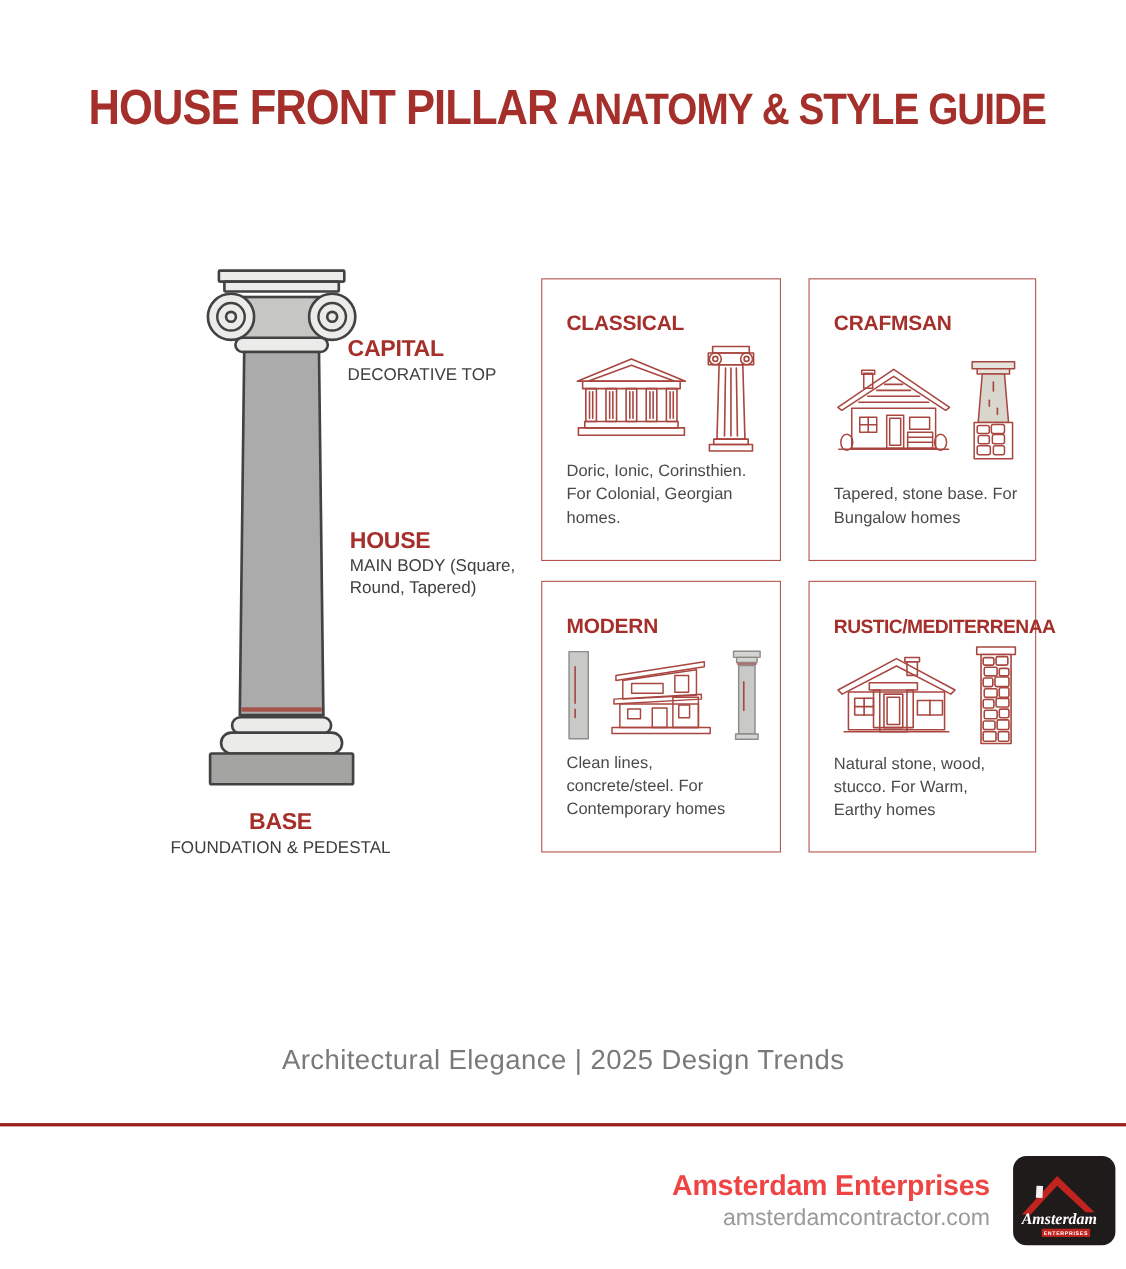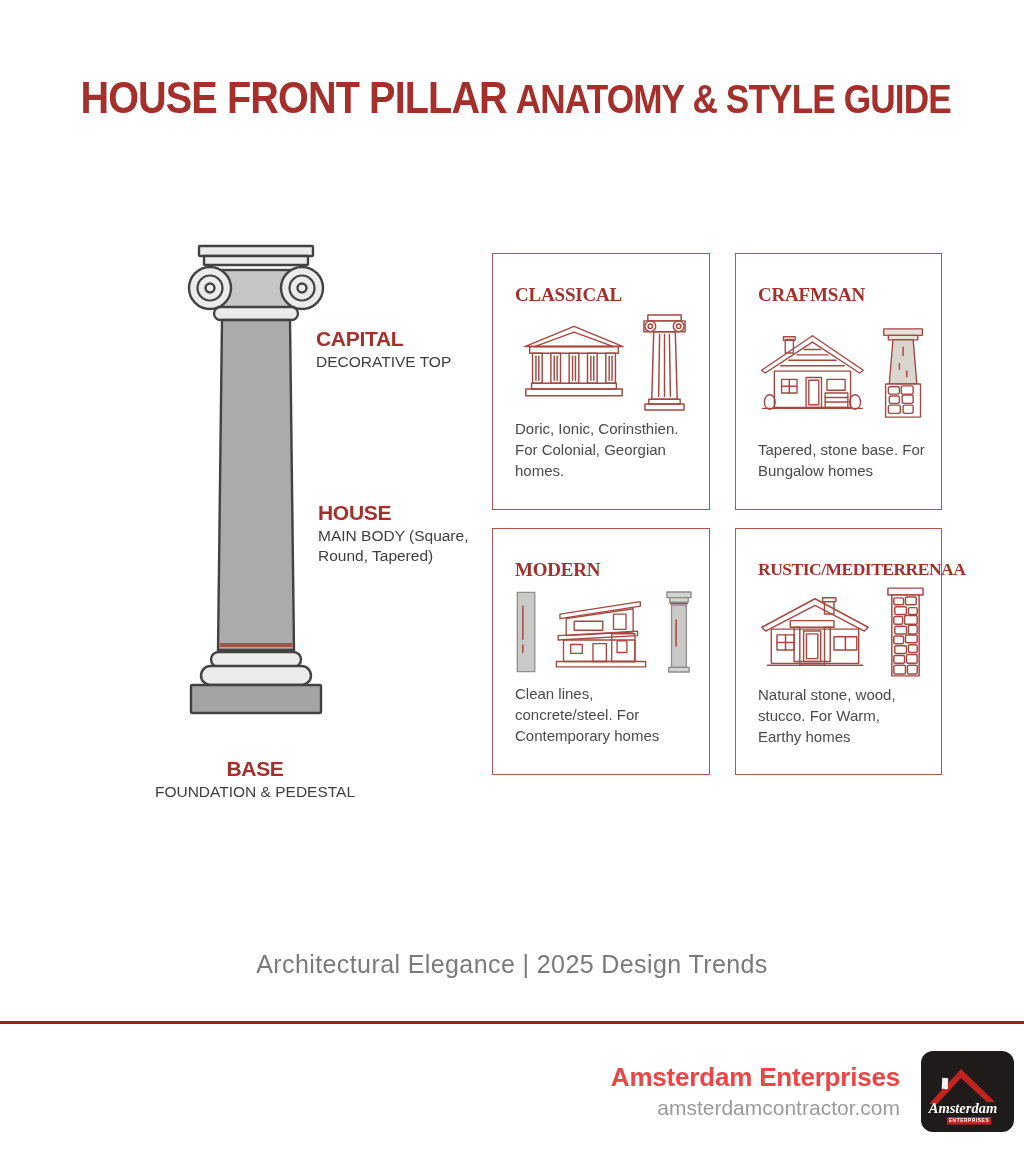--- a/index.html
+++ b/index.html
@@ -17,37 +17,37 @@
   .title .t2{font-size:40px;margin-left:10px;}
   
   .pillar-svg{position:absolute;left:184px;top:240px;}
   .p-light{fill:var(--pillar-light,#EBEBE9);stroke:#424242;stroke-width:2.4;}
   .p-mid{fill:#C6C6C4;stroke:#424242;stroke-width:2.4;}
   .p-gray{fill:var(--pillar-gray,#ABABAB);stroke:#424242;stroke-width:2.4;}
   .p-dark{fill:#A4A4A2;stroke:#424242;stroke-width:2.4;}
   .p-line{fill:none;stroke:#424242;stroke-width:2.2;}
   
   .anno{position:absolute;}
-  .anno .lbl{font-size:21px;font-weight:700;color:var(--accent-red,#A52F2A);letter-spacing:-.3px;margin-top:21px;}
+  .anno .lbl{font-size:21px;font-weight:700;color:var(--accent-red,#A52F2A);letter-spacing:-.3px;}
   .anno .dsc{font-size:15.5px;color:var(--text-dark,#3E3E3E);margin-top:1px;line-height:1.32;}
   .anno-capital{left:316px;top:306px;}
   .anno-shaft{left:318px;top:480px;width:156px;}
   .anno-base{left:150px;top:736px;width:210px;text-align:center;}
   .nowrap{white-space:nowrap;}
   
   .cards{
     position:absolute;left:492px;top:253px;
     display:grid;grid-template-columns:218px 207px;grid-template-rows:257px 247px;
     column-gap:25px;row-gap:18px;
   }
   .card{
     box-sizing:border-box;background:#fff;border:1.6px solid var(--card-border-red,#B5544E);
     display:flex;flex-direction:column;padding:30px 12px 28px 22px;
   }
-  .card-title{font-size:19px;font-weight:700;color:var(--accent-red,#A52F2A);letter-spacing:-.2px;white-space:nowrap;font-family:Liberation Serif, serif;}
+  .card-title{font-size:19px;font-weight:700;color:var(--accent-red,#A52F2A);letter-spacing:-.2px;white-space:nowrap;}
   .card-title.small{font-size:17.5px;letter-spacing:-.5px;}
   .card-icons{flex:1;display:flex;align-items:center;justify-content:center;gap:14px;padding:6px 4px 6px 0;}
   .card-desc{font-size:15px;color:#4A4A4A;line-height:1.4;padding-right:4px;}
   
   .st{stroke:var(--icon-red,#A8463F);fill:none;stroke-width:1.5;stroke-linejoin:round;stroke-linecap:round;}
   .st-f{stroke:var(--icon-red,#A8463F);fill:#fff;stroke-width:1.5;stroke-linejoin:round;}
   .st-stone{stroke:var(--icon-red,#A8463F);fill:#E6E3DC;stroke-width:1.5;stroke-linejoin:round;}
   .st-tan{stroke:var(--icon-red,#A8463F);fill:#D9D6CE;stroke-width:1.5;stroke-linejoin:round;}
   .gr{stroke:#8C8C8A;fill:#C9C9C7;stroke-width:1.4;stroke-linejoin:round;}
   .gr2{stroke:#8C8C8A;fill:#D4D4D2;stroke-width:1.4;stroke-linejoin:round;}

